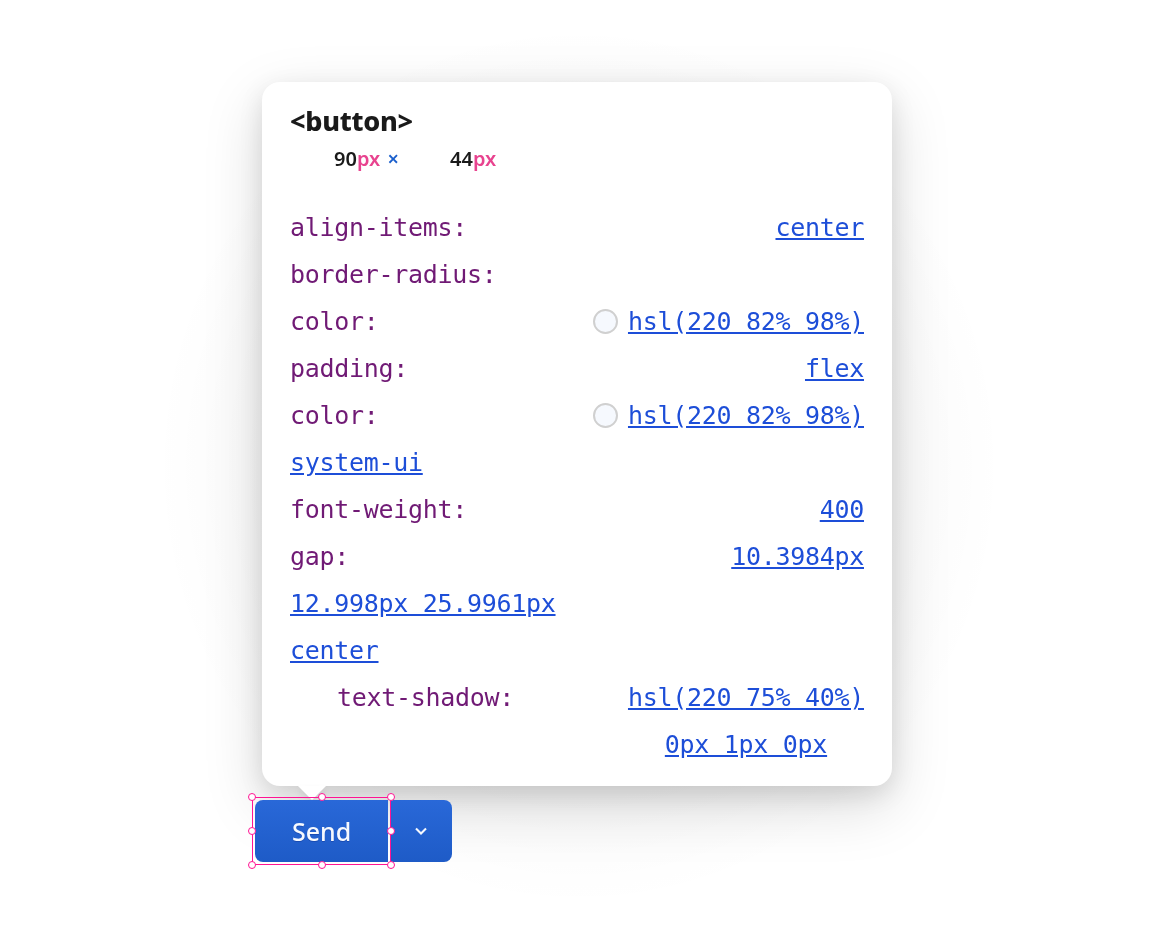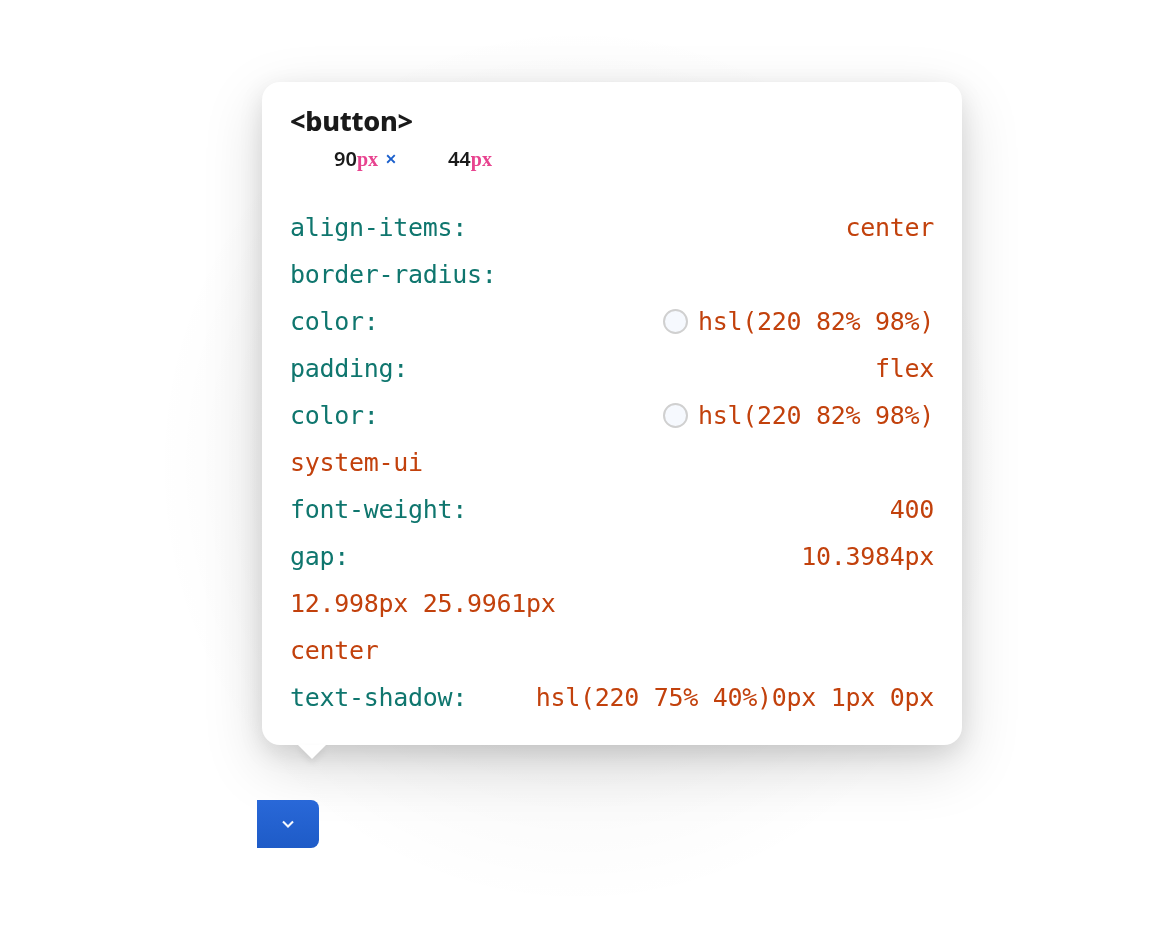--- a/index.html
+++ b/index.html
@@ -24,25 +24,25 @@
       right: 150px;
       bottom: 20px;
       background: radial-gradient(ellipse at center, rgba(0,0,0,0.08) 0%, rgba(0,0,0,0) 70%);
       pointer-events: none;
     }
     
     .tooltip-panel {
       position: absolute;
       top: 82px;
       left: 262px;
-      width: 700px;
+      width: 630px;
       background: #ffffff;
       border-radius: 18px;
       box-shadow: 0 20px 60px rgba(0,0,0,0.15), 0 8px 25px rgba(0,0,0,0.1);
-      padding: 20px 28px 24px 28px;
+      padding: 20px 28px 18px 28px;
     }
     
     .tooltip-tail {
       position: absolute;
       bottom: -14px;
       left: 36px;
       width: 0;
       height: 0;
       border-left: 14px solid transparent;
       border-right: 14px solid transparent;
@@ -60,55 +60,58 @@
     
     .dimensions-row {
       margin-top: 6px;
       font-family: system-ui, -apple-system, sans-serif;
       font-weight: 600;
       font-size: 20px;
       color: #1a1a1a;
     }
     
     .dim-w { color: #1a1a1a; margin-left: 44px; }
-    .dim-px { color: #e8438f; font-family: Liberation Serif, serif; }
+    .dim-px { color: #e8438f; }
     .dim-x { color: #1a5fcc; margin: 0 2px; }
     
     .divider-space {
       height: 32px;
     }
     
     .prop-row {
       display: flex;
       justify-content: space-between;
       align-items: center;
       font-family: ui-monospace, SFMono-Regular, Menlo, monospace;
       font-size: 25px;
       line-height: 1.88;
       letter-spacing: -0.3px;
     }
     
     .prop-row-tall {
       align-items: flex-start;
+      margin-left: 47px;
     }
     
     .prop-name {
-      color: #0f766e;
+      color: #701a75;
       white-space: nowrap;
     }
     
     .prop-value {
-      color: #c2410c;
+      color: #1d4ed8;
       text-align: right;
       display: flex;
       align-items: center;
       gap: 8px;
+      text-decoration: underline;
     }
     
     .prop-value-multiline {
+      flex-direction: column;
       align-items: center;
       gap: 0;
     }
     
     .swatch {
       width: 25px;
       height: 25px;
       border-radius: 50%;
       border: 2px solid #d0d0d0;
       background: #f6f9fe;
@@ -258,18 +261,31 @@
           <span>hsl(220 75% 40%)</span>
           <span>0px 1px 0px</span>
         </span>
       </div>
     </div>
 
   <div class="tooltip-tail"></div>
 </div>
 
 <div class="button-group">
+  <button class="send-button">
+    <span>Send</span>
+    <div class="selection-overlay">
+      <div class="handle handle-tl"></div>
+      <div class="handle handle-tm"></div>
+      <div class="handle handle-tr"></div>
+      <div class="handle handle-ml"></div>
+      <div class="handle handle-mr"></div>
+      <div class="handle handle-bl"></div>
+      <div class="handle handle-bm"></div>
+      <div class="handle handle-br"></div>
+    </div>
+  </button>
   <button class="chevron-button">
     <svg viewBox="0 0 24 24">
       <polyline points="6 9 12 15 18 9"></polyline>
     </svg>
   </button>
 </div>
 
 </body></html>

